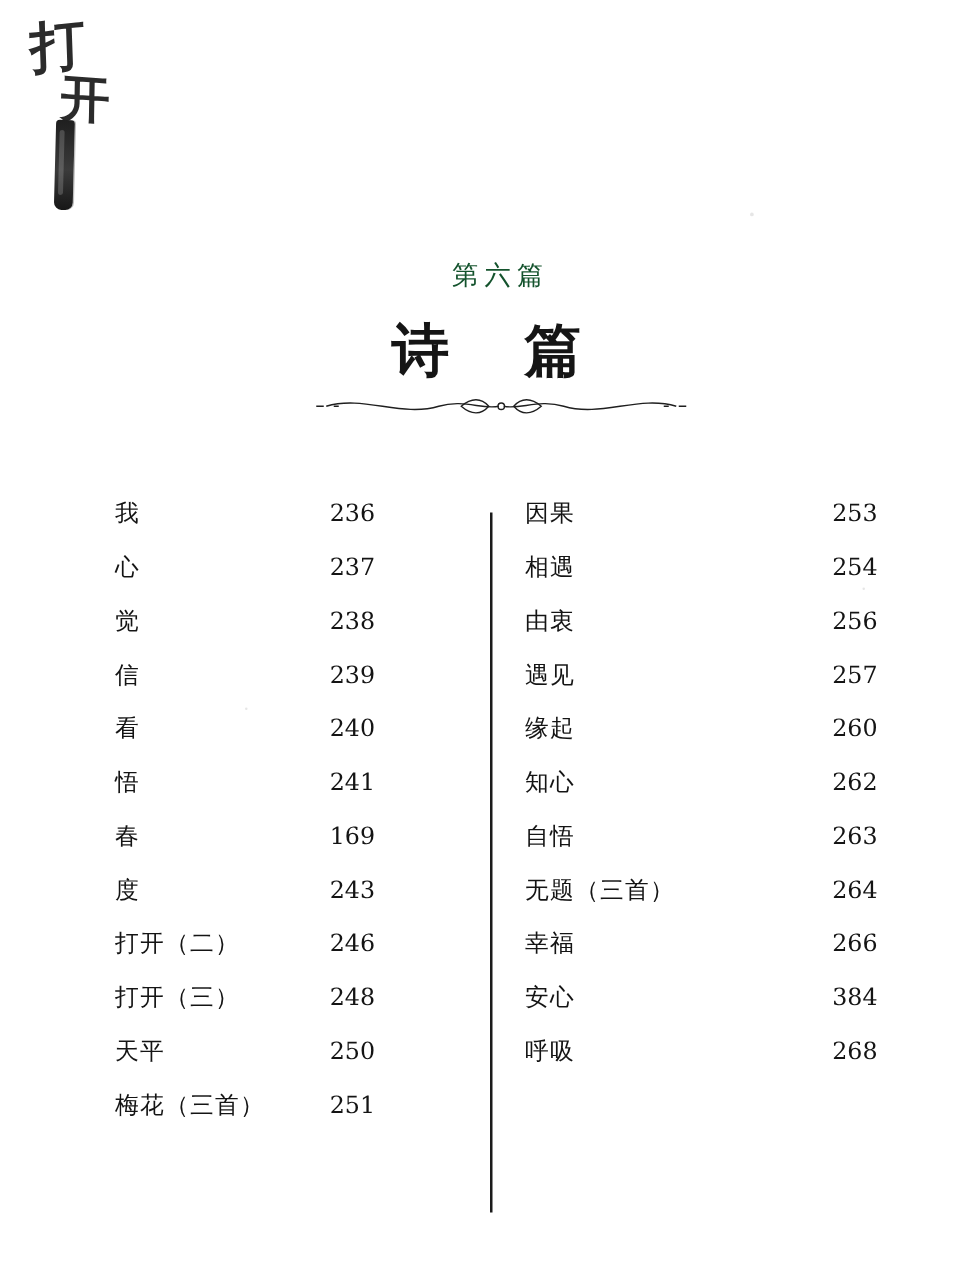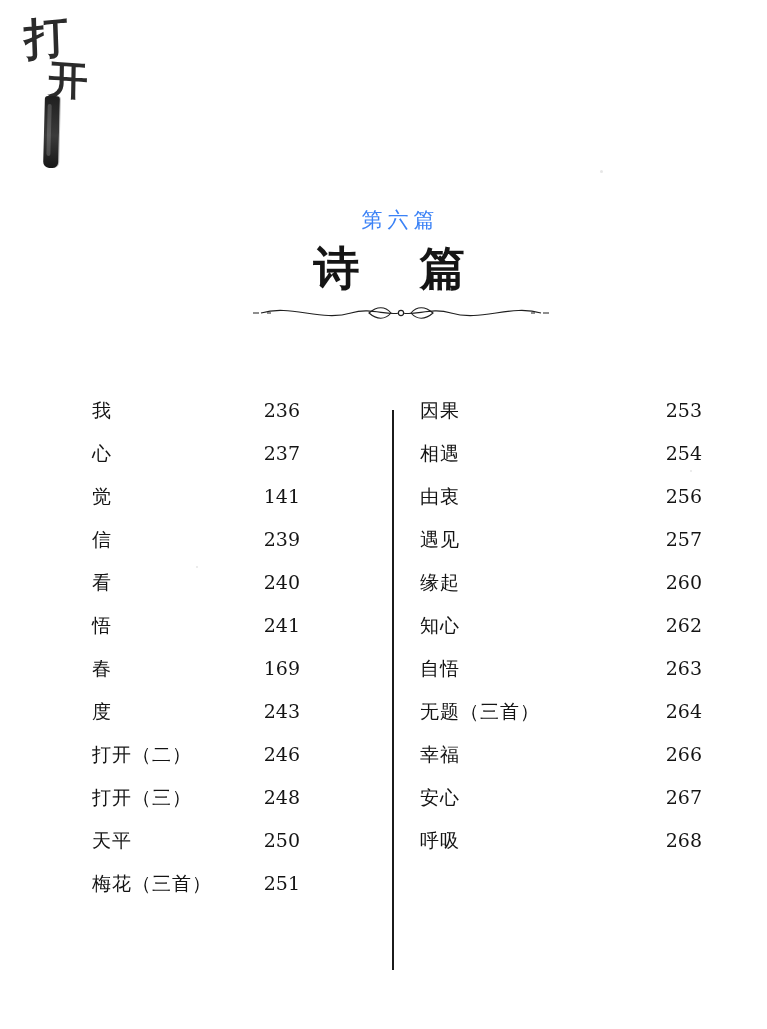--- a/index.html
+++ b/index.html
@@ -71,25 +71,25 @@
     position: absolute;
     left: 0;
     top: 206px;
     width: 767px;
     text-align: center;
   }
   .part-label {
     font-family: "DejaVu Serif", "Liberation Serif", serif;
     font-size: 21px;
     letter-spacing: 5px;
-    color: #3b82f6;
+    color: #14532d;
     margin-left: 34px;
   }
   .part-title {
-    margin-top: 4px;
+    margin-top: 16px;
     margin-left: 34px;
     font-family: "DejaVu Serif", "Liberation Serif", serif;
     font-size: 46px;
     font-weight: bold;
     letter-spacing: 22px;
     color: #151515;
   }
   .ornament {
     margin-top: 2px;
     margin-left: 34px;
@@ -186,21 +186,21 @@
     <div class="toc-row">
       <span class="toc-title">我</span>
       <span class="toc-page">236</span>
     </div>
     <div class="toc-row">
       <span class="toc-title">心</span>
       <span class="toc-page">237</span>
     </div>
     <div class="toc-row">
       <span class="toc-title">觉</span>
-      <span class="toc-page">141</span>
+      <span class="toc-page">238</span>
     </div>
     <div class="toc-row">
       <span class="toc-title">信</span>
       <span class="toc-page">239</span>
     </div>
     <div class="toc-row">
       <span class="toc-title">看</span>
       <span class="toc-page">240</span>
     </div>
     <div class="toc-row">
@@ -265,20 +265,20 @@
     <div class="toc-row">
       <span class="toc-title">无题（三首）</span>
       <span class="toc-page">264</span>
     </div>
     <div class="toc-row">
       <span class="toc-title">幸福</span>
       <span class="toc-page">266</span>
     </div>
     <div class="toc-row">
       <span class="toc-title">安心</span>
-      <span class="toc-page">267</span>
+      <span class="toc-page">384</span>
     </div>
     <div class="toc-row">
       <span class="toc-title">呼吸</span>
       <span class="toc-page">268</span>
     </div>
   </div>
 </div>
 
 </body></html>

